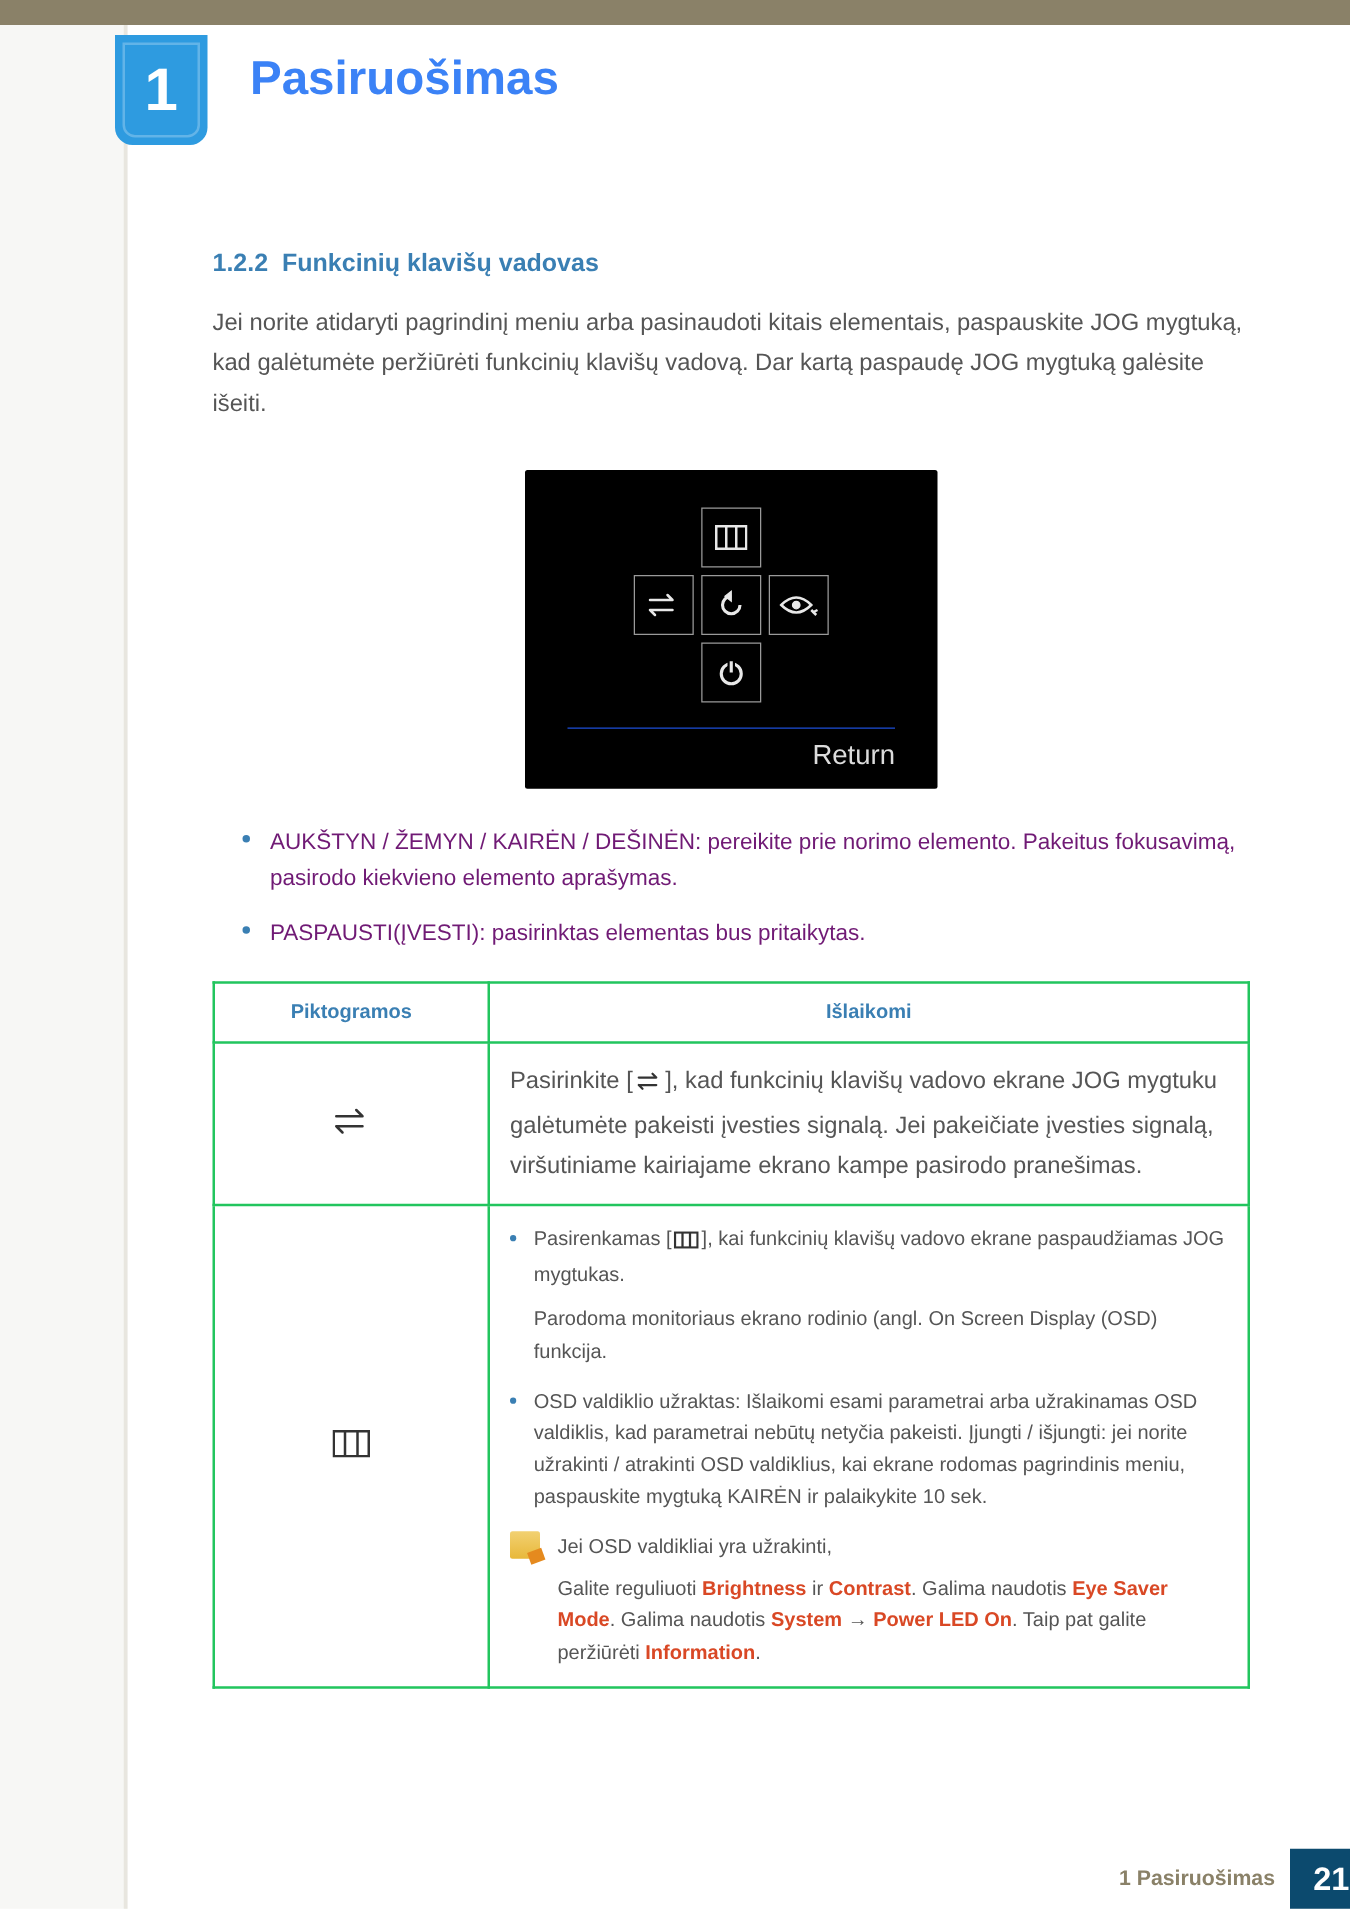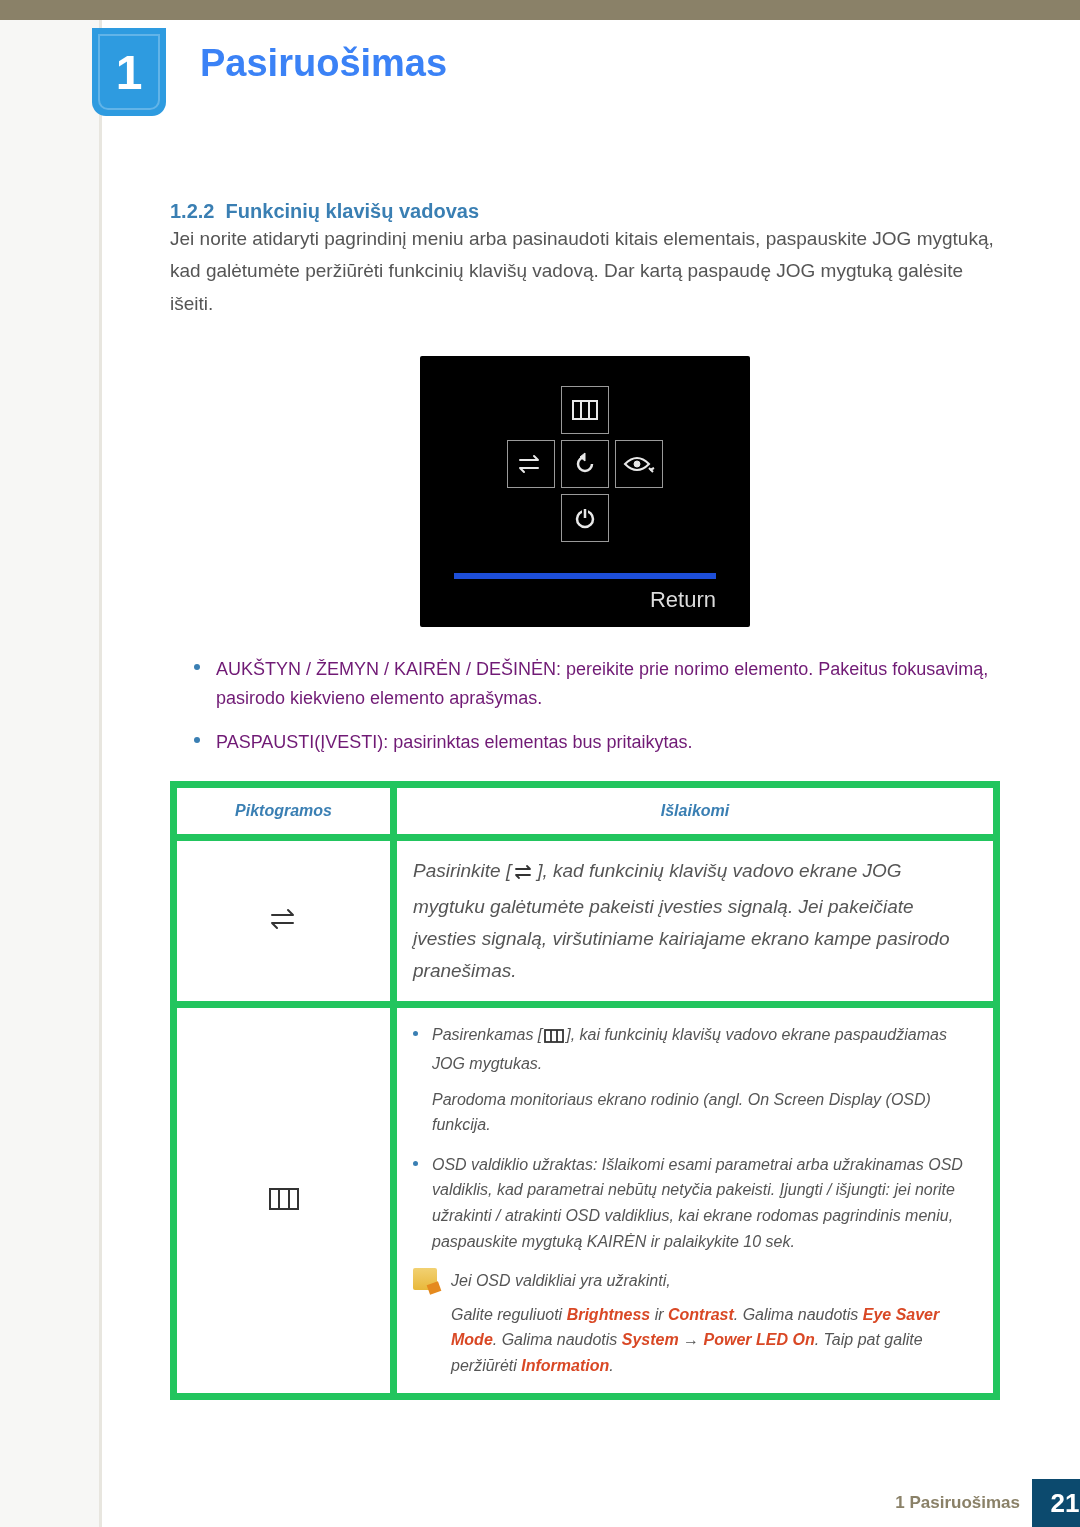--- a/index.html
+++ b/index.html
@@ -19,40 +19,40 @@
     position: absolute; top: 28px; left: 92px; width: 74px; height: 88px;
     background: #2e9be0; border-radius: 0 0 14px 14px;
     display: flex; align-items: center; justify-content: center;
     color: #fff; font-size: 48px; font-weight: 700;
   }
   .chapter-badge::before { content: ""; position: absolute; inset: 6px; border: 2px solid rgba(255,255,255,.25); border-bottom-left-radius:10px; border-bottom-right-radius:10px; pointer-events:none; }
   .chapter-title { position: absolute; left: 200px; top: 42px; font-size: 38px; font-weight: 700; color: #3b82f6; }
 
   .content { position: absolute; left: 170px; top: 200px; width: 830px; }
 
-  .subhead { color: #3a7fb3; font-size: 20px; font-weight: 700; }
+  .subhead { color: #3a7fb3; font-size: 20px; font-weight: 700; margin-bottom: 20px; }
   .body-text { font-size: 19px; line-height: 1.7; color: #555; }
 
   .osd-image { margin: 36px auto 28px; width: 330px; }
   .osd-panel { background: #000; border-radius: 2px; padding: 30px 34px 14px; }
   .cross { display: grid; grid-template-columns: 48px 48px 48px; grid-template-rows: 48px 48px 48px; gap: 6px; justify-content: center; }
   .cbtn { border: 1px solid #9a9a9a; display: flex; align-items: center; justify-content: center; color: #e8e8e8; stroke: #e8e8e8; }
   .cu { grid-column: 2; grid-row: 1; }
   .cl { grid-column: 1; grid-row: 2; }
   .cc { grid-column: 2; grid-row: 2; }
   .cr { grid-column: 3; grid-row: 2; }
   .cd { grid-column: 2; grid-row: 3; }
-  .return-bar { border-top: 6px solid #1d4ed8; margin-top: 31px; padding-top: 8px; text-align: right; color: #dcdcdc; font-size: 22px; font-weight: 400; }
+  .return-bar { border-top: 1px solid #1d4ed8; margin-top: 20px; padding-top: 8px; text-align: right; color: #dcdcdc; font-size: 22px; font-weight: 400; }
 
   .bullets { margin: 28px 0 24px 24px; }
   .bul { display: flex; gap: 16px; font-size: 18px; color: #701a75; line-height: 1.6; margin-bottom: 16px; }
   .dot { width: 6px; height: 6px; border-radius: 50%; background: #3a7fb3; margin-top: 9px; flex-shrink: 0; }
 
   .tbl { width: 100%; border-collapse: collapse; }
-  .tbl th, .tbl td { border: 7px solid #22c55e; padding: 14px 16px; vertical-align: top; font-size: 16px; font-style: italic; }
+  .tbl th, .tbl td { border: 2px solid #22c55e; padding: 14px 16px; vertical-align: top; font-size: 16px; }
   .tbl th { background: #fff; color: #3a7fb3; font-weight: 700; text-align: center; }
   .tbl td.icon-col { width: 220px; text-align: center; vertical-align: middle; }
 
   .inline-icon { display: inline-block; vertical-align: -3px; margin: 0 2px; }
   .small-bullets { list-style: none; padding: 0; }
   .small-bullets li { display: flex; gap: 14px; margin-bottom: 14px; line-height: 1.6; color: #555; justify-content: center; }
   .sdot { width: 5px; height: 5px; border-radius: 50%; background: #3a7fb3; margin-top: 9px; flex-shrink: 0; }
 
   .note { display: flex; gap: 14px; margin-top: 6px; }
   .note-icon { width: 24px; height: 22px; background: linear-gradient(#f2d172,#e8b83a); border-radius: 2px; position: relative; flex-shrink: 0; }

